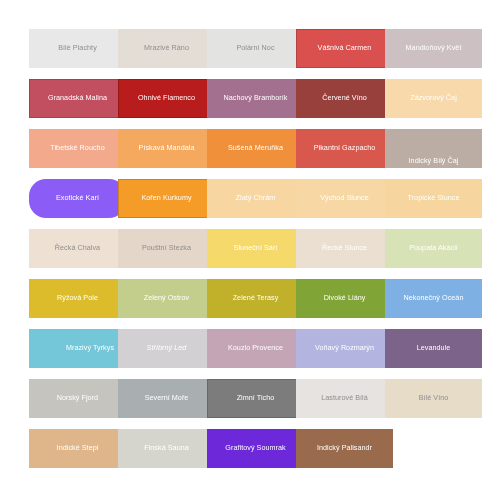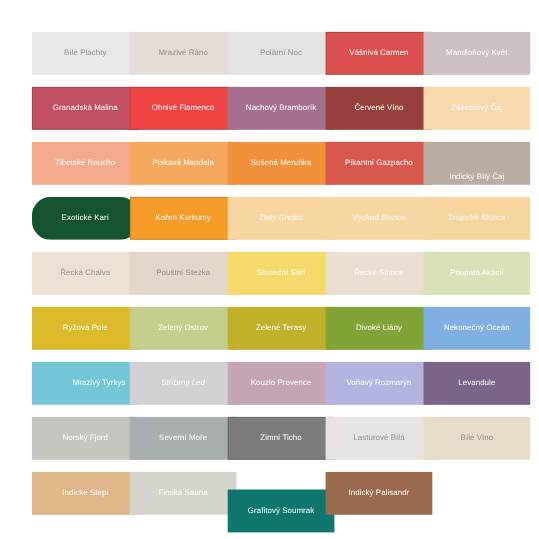--- a/index.html
+++ b/index.html
@@ -69,21 +69,21 @@
       </div>
       <div class="swatch light-text selected" style="background: rgb(217, 80, 79);">
         <span class="swatch-label">Vášnivá Carmen</span>
       </div>
       <div class="swatch light-text" style="background: rgb(205, 192, 195);">
         <span class="swatch-label">Mandloňový Květ</span>
       </div>
       <div class="swatch light-text selected" style="background: rgb(194, 79, 96);">
         <span class="swatch-label">Granadská Malina</span>
       </div>
-      <div class="swatch light-text selected" style="background: #ef4444;">
+      <div class="swatch light-text selected" style="background: #b91c1c;">
         <span class="swatch-label">Ohnivé Flamenco</span>
       </div>
       <div class="swatch light-text" style="background: rgb(163, 112, 143);">
         <span class="swatch-label">Nachový Bramborík</span>
       </div>
       <div class="swatch light-text" style="background: rgb(151, 64, 60);">
         <span class="swatch-label">Červené Víno</span>
       </div>
       <div class="swatch light-text" style="background: rgb(247, 217, 171);">
         <span class="swatch-label">Zázvorový Čaj</span>
@@ -96,21 +96,21 @@
       </div>
       <div class="swatch light-text" style="background: rgb(240, 144, 58);">
         <span class="swatch-label">Sušená Meruňka</span>
       </div>
       <div class="swatch light-text" style="background: rgb(217, 88, 77);">
         <span class="swatch-label">Pikantní Gazpacho</span>
       </div>
       <div class="swatch light-text" style="background: rgb(187, 173, 164); align-items: flex-end;">
         <span class="swatch-label">Indický Bílý Čaj</span>
       </div>
-      <div class="swatch light-text" style="background: #14532d; border-radius: 17px;">
+      <div class="swatch light-text" style="background: #8b5cf6; border-radius: 17px;">
         <span class="swatch-label">Exotické Karí</span>
       </div>
       <div class="swatch light-text selected" style="background: rgb(245, 155, 40);">
         <span class="swatch-label">Kořen Kurkumy</span>
       </div>
       <div class="swatch light-text" style="background: rgb(248, 214, 161);">
         <span class="swatch-label">Zlatý Chrám</span>
       </div>
       <div class="swatch light-text" style="background: rgb(247, 216, 164);">
         <span class="swatch-label">Východ Slunce</span>
@@ -177,20 +177,20 @@
       </div>
       <div class="swatch dark-text" style="background: rgb(230, 220, 199);">
         <span class="swatch-label">Bílé Víno</span>
       </div>
       <div class="swatch light-text" style="background: rgb(223, 182, 138);">
         <span class="swatch-label">Indické Stepi</span>
       </div>
       <div class="swatch light-text" style="background: rgb(213, 212, 205);">
         <span class="swatch-label">Finská Sauna</span>
       </div>
-      <div class="swatch light-text" style="background: #0f766e; margin-top: 16px;">
+      <div class="swatch light-text" style="background: #6d28d9;">
         <span class="swatch-label">Grafitový Soumrak</span>
       </div>
       <div class="swatch light-text" style="background: rgb(154, 106, 76);">
         <span class="swatch-label">Indický Palisandr</span>
       </div>
     </div>
 </div>
 
 </body></html>

